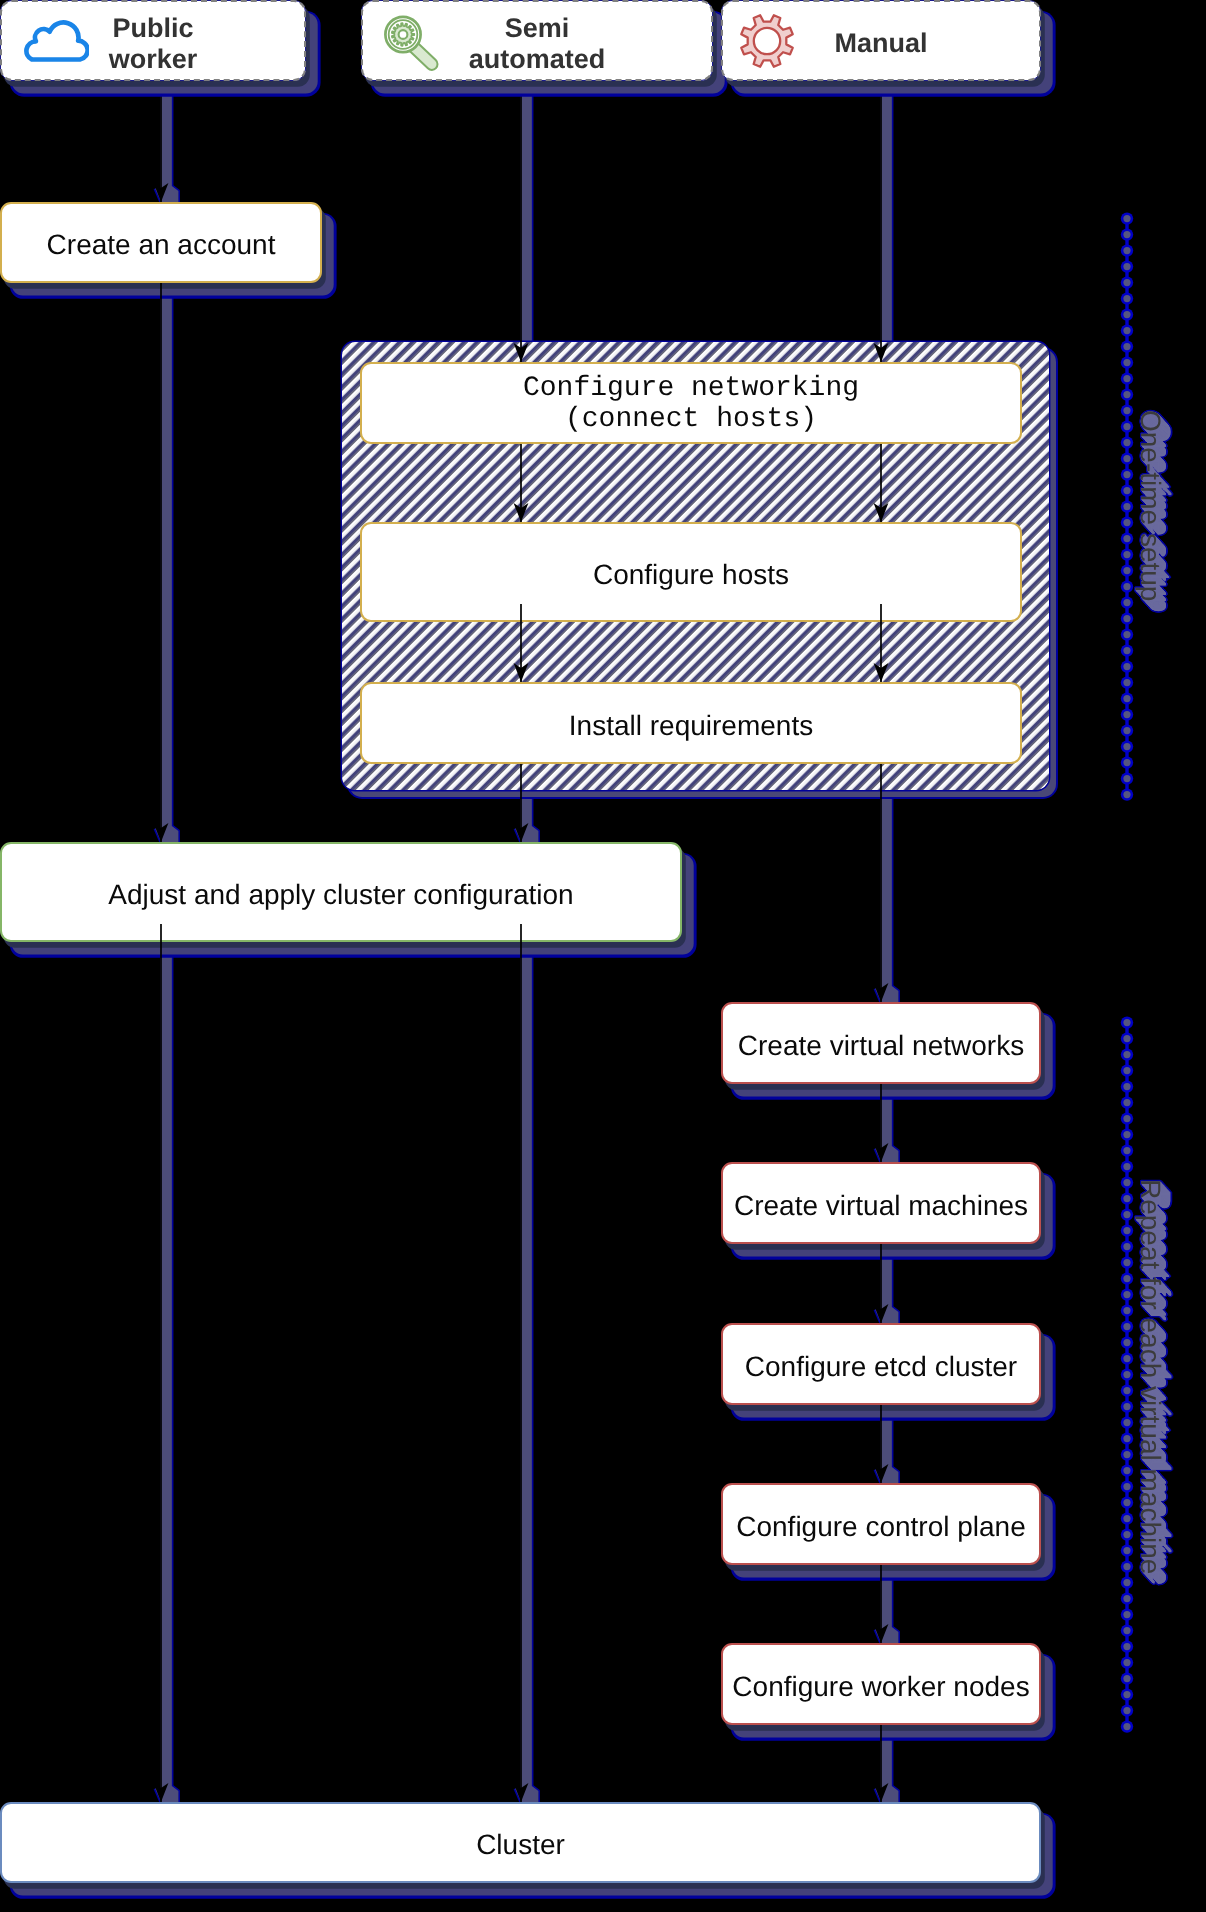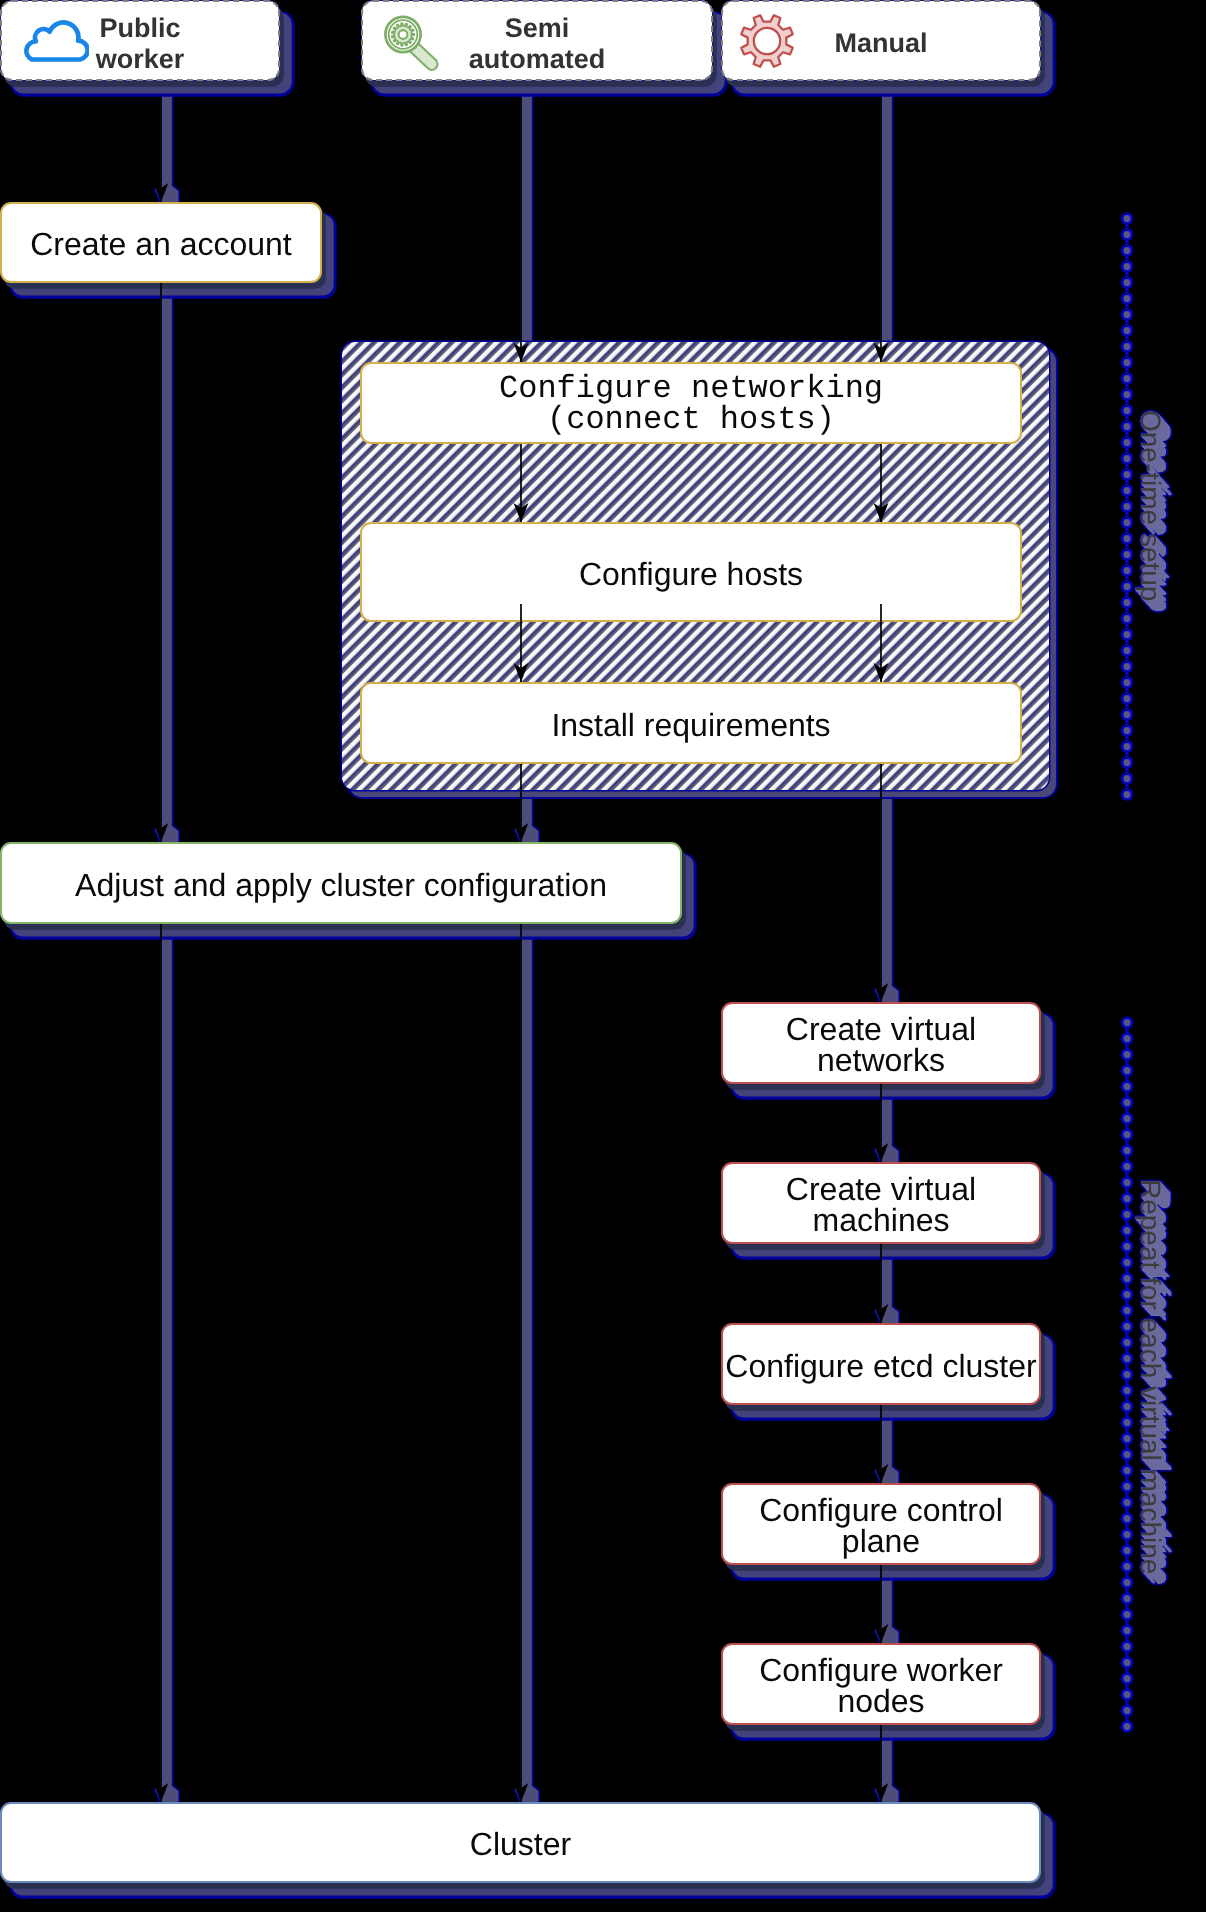--- a/index.html
+++ b/index.html
@@ -11,21 +11,21 @@
   
   .sh{
     box-shadow:
       3.8px 5.8px 0 0 #2a3052,
       11.7px 12.5px 0 0 #44427a,
       12.2px 13.4px 0 2.4px #00009c;
   }
 
   .node{position:absolute;background:#fff;border-radius:11px;box-sizing:border-box;
         display:flex;align-items:center;justify-content:center;text-align:center;
-        color:#0a0a0a;font-size:32px;line-height:31px;z-index:6;}
+        color:#0a0a0a;font-size:28px;line-height:31px;z-index:6;}
   .node .t{width:100%;position:relative;top:2px;}
   .node .t.two{top:0.8px;}
 
   .legendbox{position:absolute;background:#fff;border-radius:12px;box-sizing:border-box;
         display:flex;align-items:center;justify-content:center;z-index:8;
         border:1px solid #1a1a8c;}
   .legendbox::after{content:"";position:absolute;left:-1px;top:-1px;right:-1px;bottom:-1px;
         border:2px dashed #808080;border-radius:12px;pointer-events:none;}
   .legendbox .lbl{font-weight:bold;font-size:27px;line-height:31.3px;color:#333333;
         text-align:center;position:relative;top:3.5px;}
@@ -363,21 +363,21 @@
   </div>
 
   <div class="node" style="left:360px;top:522px;width:662px;height:100px;border:2.3px solid #d3af4e;">
     <div class="t">Configure hosts</div>
   </div>
 
   <div class="node" style="left:360px;top:682px;width:662px;height:82px;border:2.3px solid #d3af4e;">
     <div class="t">Install requirements</div>
   </div>
 
-  <div class="node sh" style="left:0px;top:842px;width:682px;height:82px;border:2.3px solid #85b667;">
+  <div class="node sh" style="left:0px;top:842px;width:682px;height:100px;border:2.3px solid #85b667;">
     <div class="t">Adjust and apply cluster configuration</div>
   </div>
 
   <div class="node sh" style="left:721px;top:1002px;width:320px;height:82px;border:2.3px solid #bb504e;">
     <div class="t">Create virtual networks</div>
   </div>
 
   <div class="node sh" style="left:721px;top:1162px;width:320px;height:82px;border:2.3px solid #bb504e;">
     <div class="t">Create virtual machines</div>
   </div>
@@ -391,21 +391,21 @@
   </div>
 
   <div class="node sh" style="left:0px;top:1802px;width:1041px;height:81px;border:2.3px solid #6b8bbf;">
     <div class="t">Cluster</div>
   </div>
 
   <div class="node sh" style="left:721px;top:1643px;width:320px;height:82px;border:2.3px solid #bb504e;">
     <div class="t">Configure worker nodes</div>
   </div>
 
-  <div class="legendbox sh" style="left:0px;top:0px;width:280px;height:81px;">
+  <div class="legendbox sh" style="left:0px;top:0px;width:306px;height:81px;">
     <span class="ico" style="width:69px;height:45px;left:19px;top:18px;">
       <svg width="69" height="45" viewBox="-3 -4 66 45" style="display:block">
         <path d="M 7.5 36.5 A 9.5 9.5 0 0 1 11.42 18.35 A 8.5 8.5 0 0 1 25.18 8.67
                  A 15 15 0 0 1 53.66 17.68 A 9.5 9.5 0 0 1 55.5 36.5 Z" fill="none" stroke="#1a85e8" stroke-width="4.7" stroke-linejoin="round" stroke-linecap="round"></path>
       </svg>
     </span>
     <span class="lbl">
       <span>Public</span><br><span>worker</span>
     </span>
   </div>

